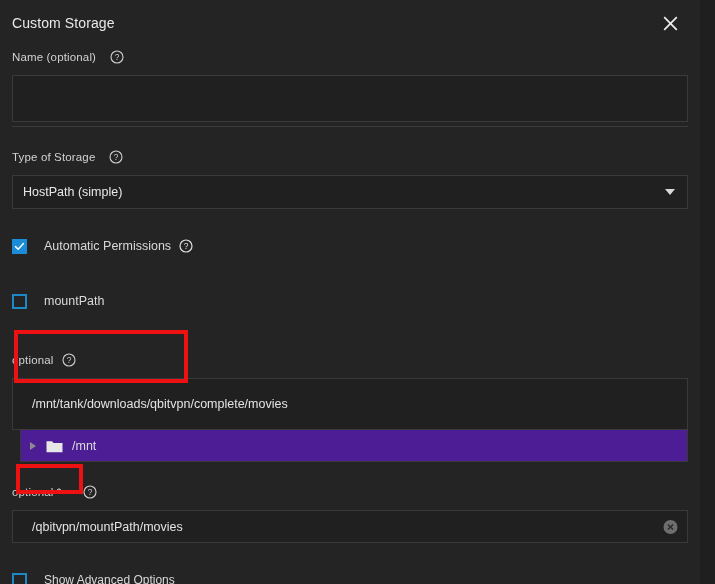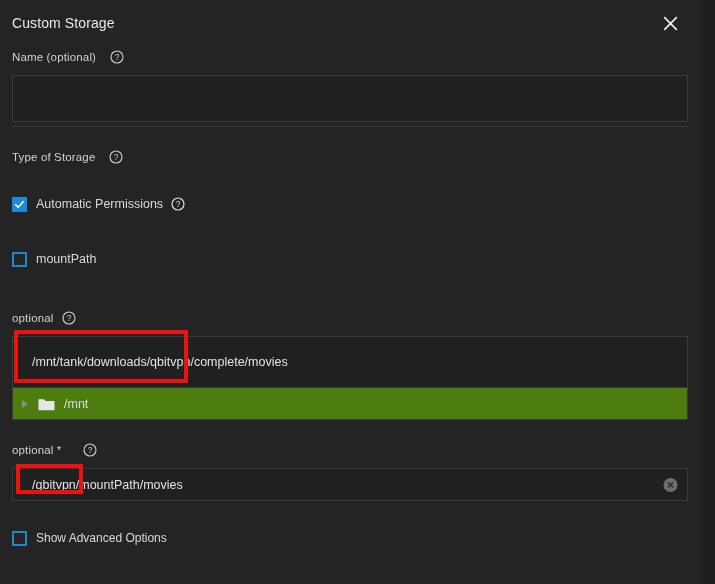--- a/index.html
+++ b/index.html
@@ -158,39 +158,40 @@
   .cb.checked {
     background: #1a8cd8;
     border: 1px solid #1a8cd8;
   }
   .cb.unchecked {
     background: transparent;
     border: 2px solid #1e88c7;
   }
   .cb svg { display:block; position:absolute; top:1px; left:1px; }
   .cb-label {
-    margin-left: 9px;
+    margin-left: 17px;
     font-size: 12.5px;
     color: #d9d9d9;
   }
   .cb-label.small { font-size: 12px; }
   .cb-help {
     margin-left: 8px;
     width: 14px;
     height: 14px;
     cursor: pointer;
   }
   .cb-help svg { display:block; }
 
   
   .tree {
     border: 1px solid #3a3a3a;
     border-top: none;
-    background: #4d7c0f;
-    box-sizing: border-box;
+    background: #4c1d95;
+    box-sizing: border-box;
+    margin-left: 8px;
   }
   .tree-row {
     display: flex;
     align-items: center;
     height: 31px;
     padding-left: 9px;
     cursor: pointer;
   }
   .tree-caret {
     width: 0; height: 0;
@@ -259,20 +260,24 @@
 
   <div class="sec" style="margin-top:20px;">
     <div class="field-label-row">
       <span class="field-label">Type of Storage</span>
       <span class="help-icon">
         <svg width="14" height="14" viewBox="0 0 14 14">
           <circle cx="7" cy="7" r="6" fill="none" stroke="#cfcfcf" stroke-width="1.1"></circle>
           <text x="7" y="10.2" font-size="8.4" fill="#cfcfcf" text-anchor="middle" font-family="Liberation Sans, sans-serif">?</text>
         </svg>
       </span>
+    </div>
+    <div class="select-box">
+      <span class="input-value">HostPath (simple)</span>
+      <span class="select-arrow"></span>
     </div>
   </div>
 
   <div class="check-row" style="margin-top:26px;">
     <span class="cb checked">
       <span>
         <svg width="11" height="11" viewBox="0 0 11 11">
           <path d="M1.5 5.6 L4.2 8.2 L9.4 2.6" stroke="#ffffff" stroke-width="1.5" fill="none" stroke-linecap="round" stroke-linejoin="round"></path>
         </svg>
       </span>

